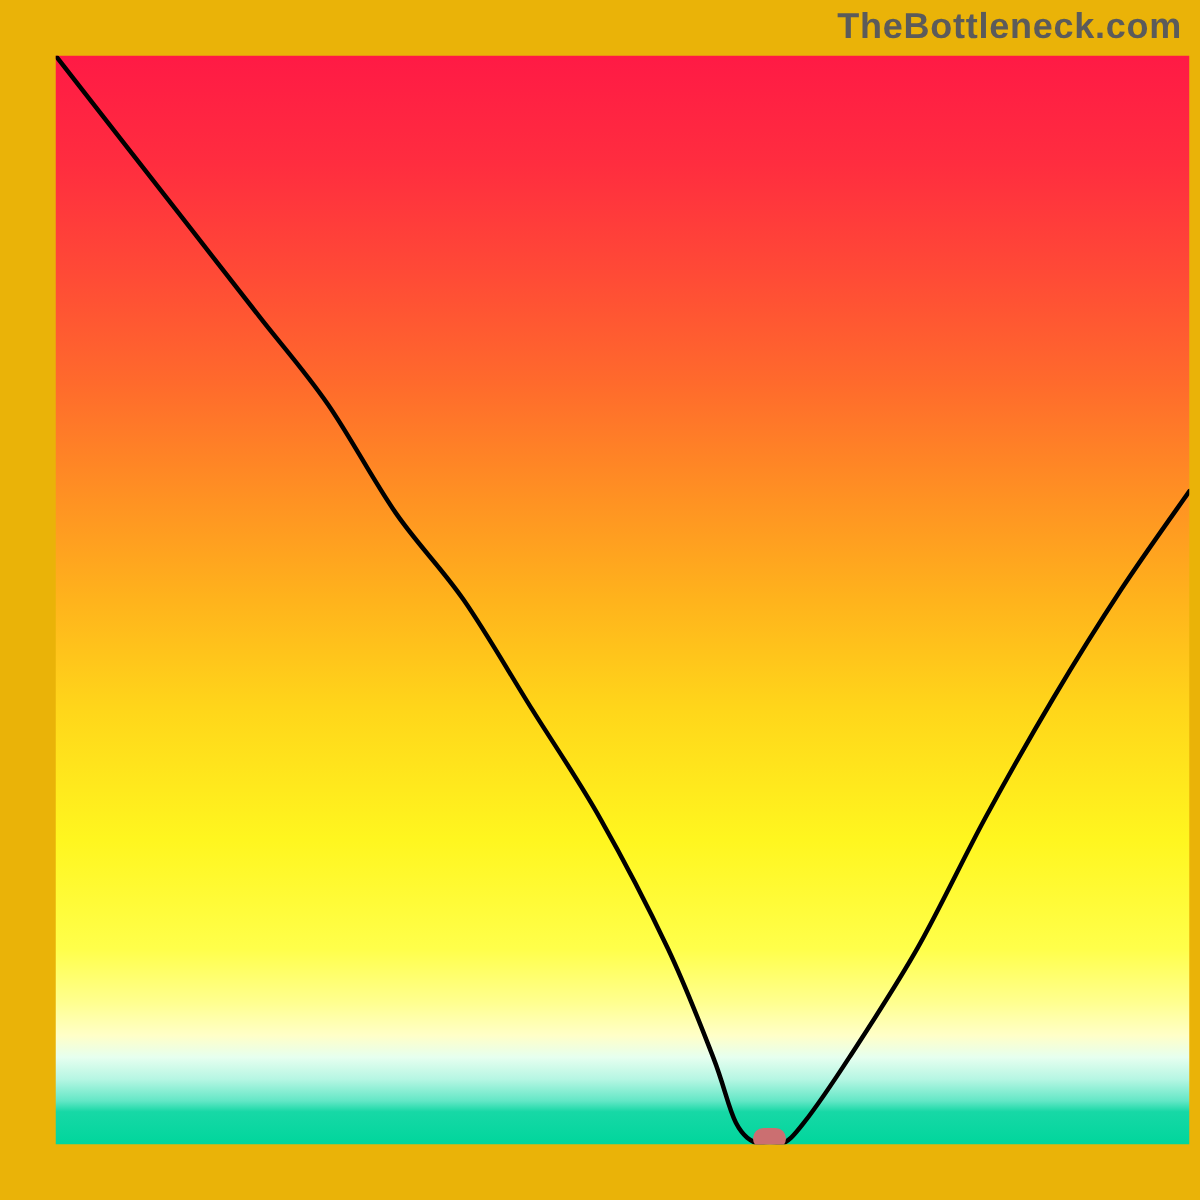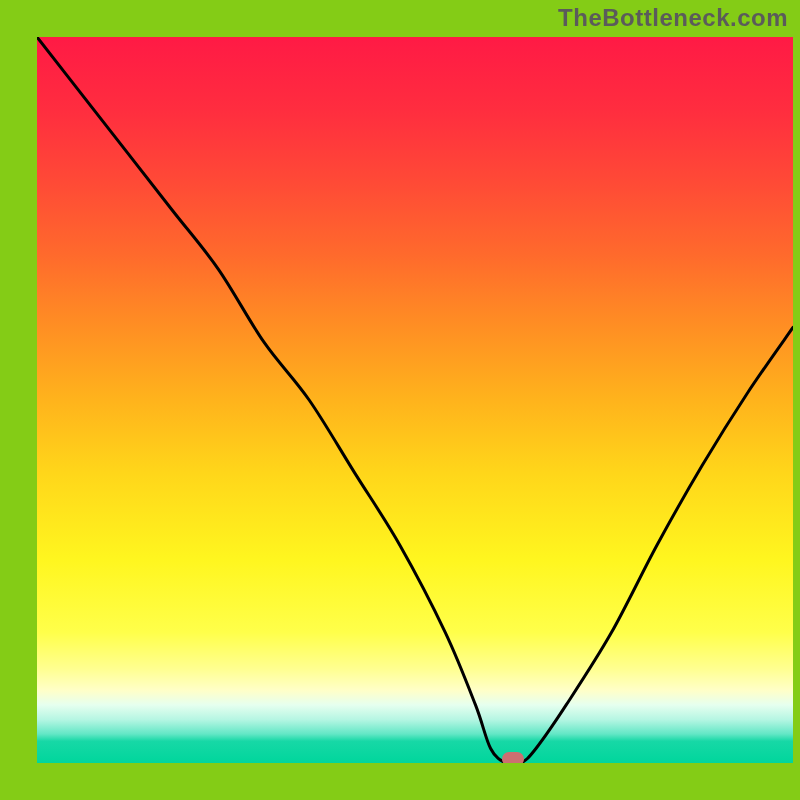--- a/index.html
+++ b/index.html
@@ -8,21 +8,21 @@
     width: 800px;
     height: 800px;
     background: #000;
     font-family: Arial, Helvetica, sans-serif;
     overflow: hidden;
   }
   .frame {
     position: relative;
     width: 800px;
     height: 800px;
-    background: #84cc16;
+    background: #eab308;
   }
   .watermark {
     position: absolute;
     top: 4px;
     right: 12px;
     color: #5b5b5b;
     font-size: 24px;
     font-weight: 600;
     letter-spacing: 0.5px;
     z-index: 10;

